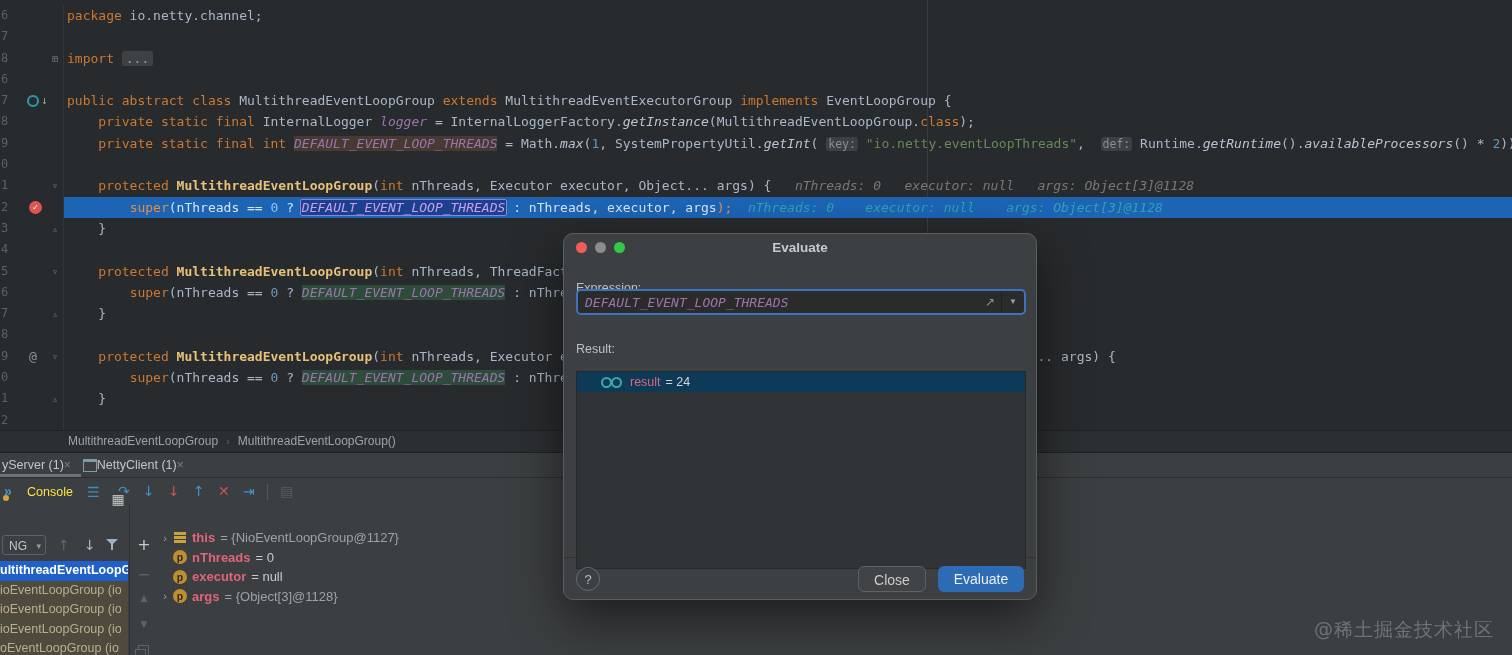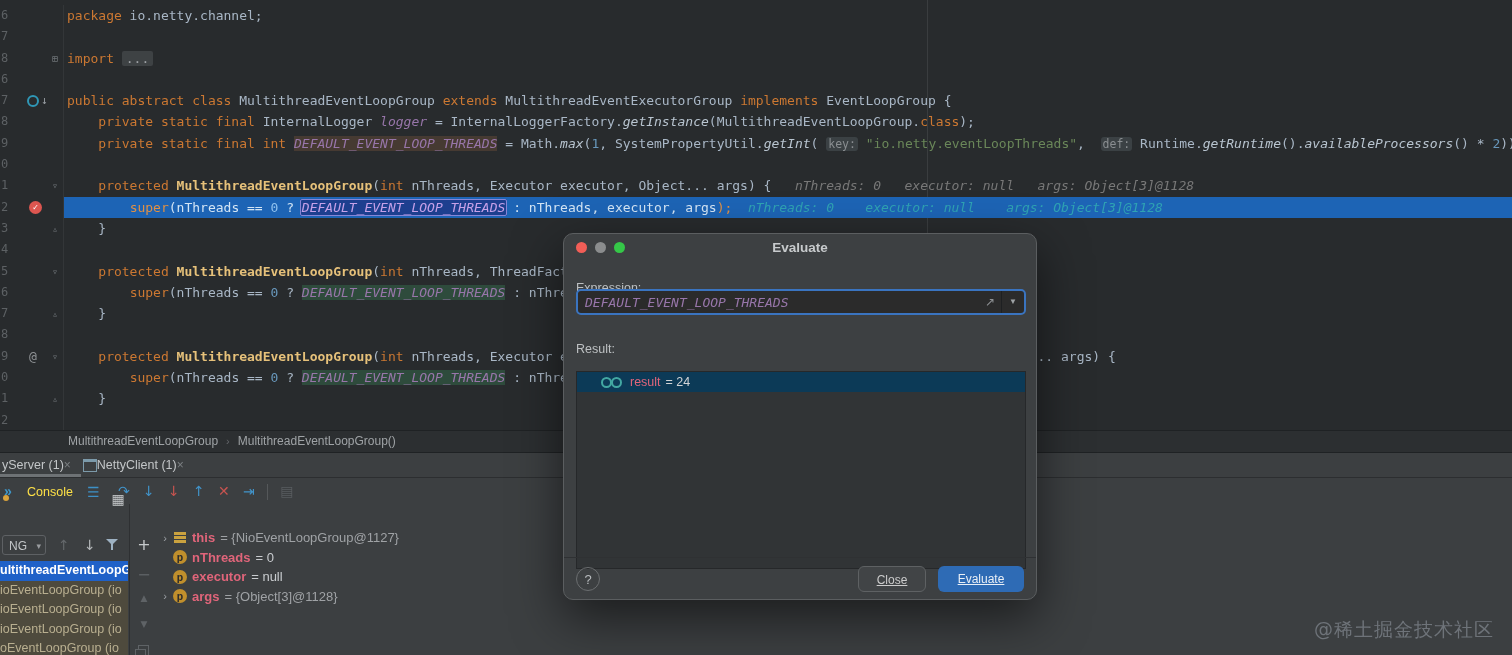--- a/index.html
+++ b/index.html
@@ -127,21 +127,21 @@
   #result-box{position:absolute;left:12px;top:98px;width:450px;height:198px;background:#313436;border:1px solid #26282a;
     box-sizing:border-box;margin-top:12px;}
   #result-row{height:20px;background:#0c3a57;display:flex;align-items:center;padding-left:24px;font-size:12.5px;}
   .glass{width:7px;height:7px;border:2px solid #43a8a2;border-radius:50%;display:inline-block;}
   .glass+.glass{margin-left:-1px;}
   #result-row .rname{color:#e0657a;margin:0 5px 0 8px;}
   #result-row .rval{color:#d2d4d6;}
   #dfooter{position:absolute;left:0;right:0;top:296px;height:42px;border-top:1px solid #2f3133;}
   #help-btn{position:absolute;left:12px;top:9px;width:24px;height:24px;border:1.5px solid #6b6e70;border-radius:50%;
     color:#b9bcbf;text-align:center;line-height:23px;font-size:13px;box-sizing:border-box;}
-  .btn{position:absolute;top:8px;height:26px;border-radius:6px;font-size:12px;text-align:center;line-height:26px;box-sizing:border-box;text-decoration:underline;}
+  .btn{position:absolute;top:8px;height:26px;border-radius:6px;font-size:14px;text-align:center;line-height:26px;box-sizing:border-box;}
   #close-btn{right:110px;width:68px;background:#414446;border:1px solid #5e6163;color:#ccc;}
   #eval-btn{right:12px;width:86px;background:#2e6bb5;color:#e9eff6;}
 
   #watermark{position:absolute;right:18px;bottom:12px;color:#6e7379;font-size:19px;letter-spacing:1px;
     font-family:"DejaVu Sans",sans-serif;}
 </style>
 </head>
 <body>
 
 <div id="stage">

